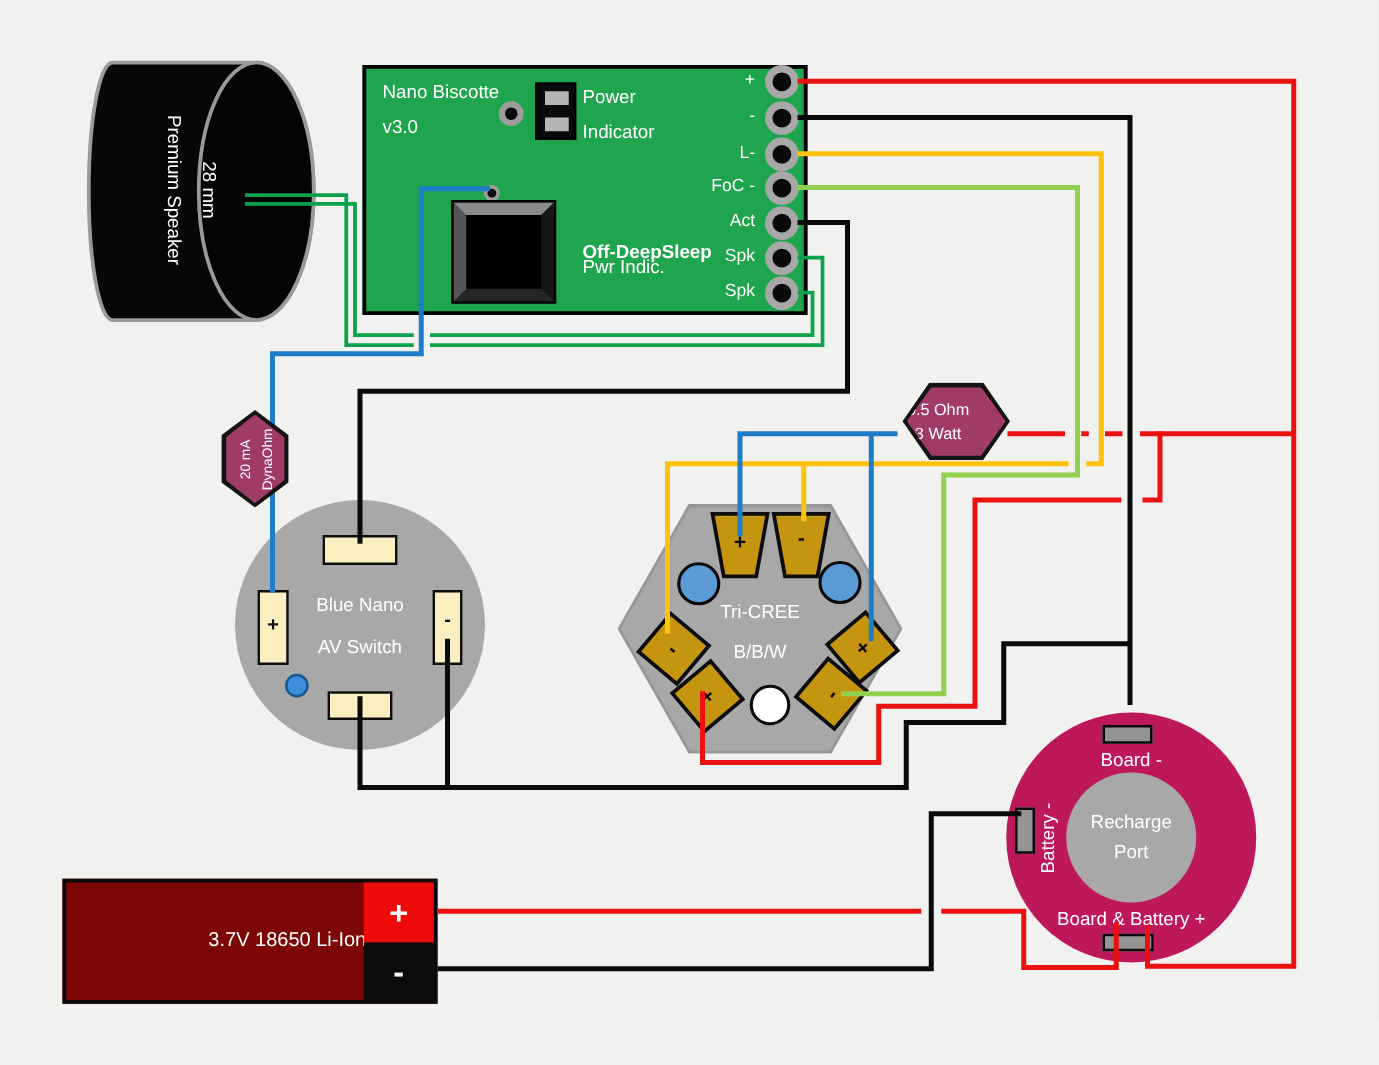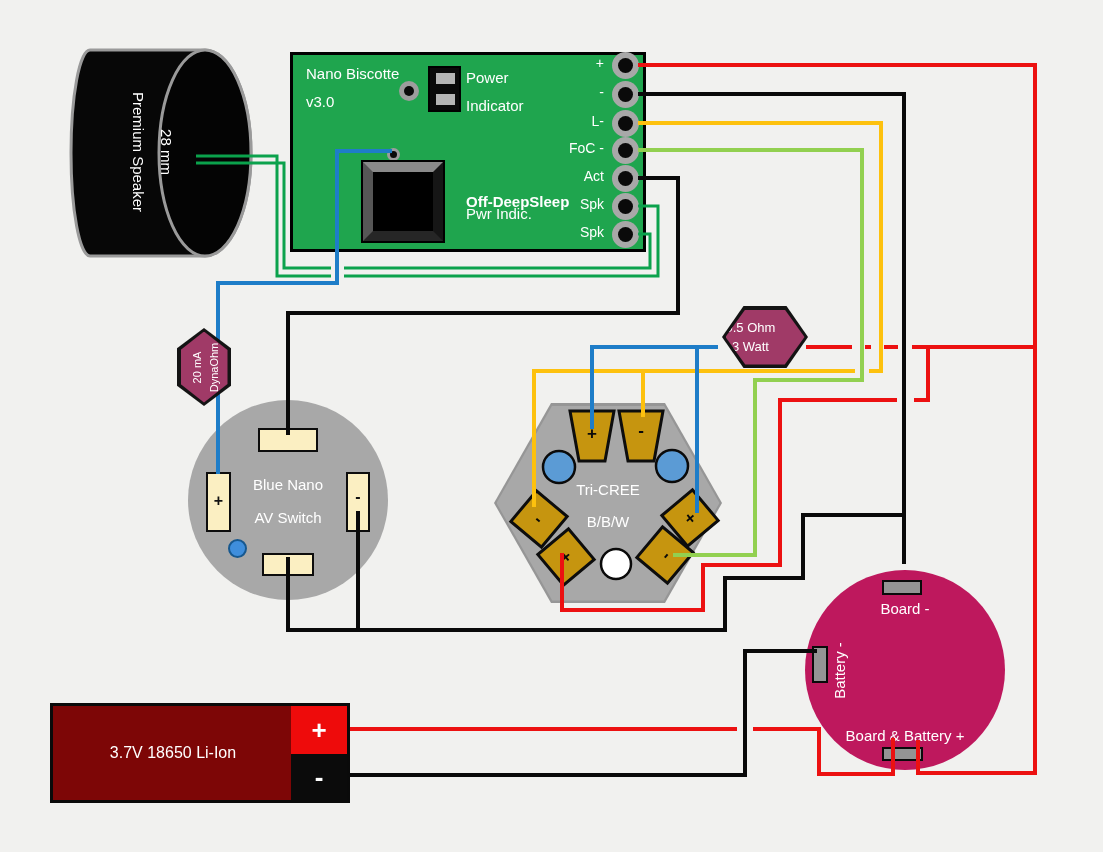--- a/index.html
+++ b/index.html
@@ -47,21 +47,21 @@
   #tc-svg{position:absolute;left:0;top:0;z-index:3;}
   .gold{fill:#c6950f;stroke:#0d0d0d;stroke-width:3;}
   .sign{font-family:"Liberation Sans",sans-serif;font-size:17px;font-weight:bold;fill:#0a0a0a;text-anchor:middle;}
   
   #port{left:805px;top:570px;width:200px;height:200px;border-radius:50%;background:#be185d;z-index:2;}
   #port-inner{position:absolute;left:48px;top:48px;width:104px;height:104px;border-radius:50%;background:#a8a8a8;display:flex;flex-direction:column;align-items:center;justify-content:center;color:#fff;font-size:15px;line-height:1.6;}
   .port-pad{position:absolute;background:#949494;border:2.5px solid #0a0a0a;}
   .port-label{position:absolute;color:#fff;font-size:15px;white-space:nowrap;}
   
   #battery{left:50px;top:703px;width:300px;height:100px;border:3px solid #0a0a0a;background:#7d0606;z-index:2;}
-  #batt-label{position:absolute;left:0;top:38px;width:240px;text-align:center;color:#fff;font-size:16px;}
+  #batt-label{position:absolute;left:0;top:38px;width:240px;text-align:right;color:#fff;font-size:16px;}
   #batt-plus{position:absolute;right:0;top:0;width:56px;height:48px;background:#ee0b0b;color:#fff;font-size:26px;font-weight:bold;display:flex;align-items:center;justify-content:center;}
   #batt-minus{position:absolute;right:0;bottom:0;width:56px;height:46px;background:#0b0b0b;color:#fff;font-size:26px;font-weight:bold;display:flex;align-items:center;justify-content:center;}
 </style>
 </head>
 <body>
 
 <div id="canvas">
 
   <svg id="speaker-svg" class="abs" width="210" height="218">
     <path d="M 38,6 L 153,6 A 46,103 0 0 1 153,212 L 38,212 A 19,103 0 0 1 38,6 Z" fill="#070707" stroke="#9a9a9a" stroke-width="3"></path>
@@ -179,20 +179,24 @@
     <div class="tc-label" style="top:110px;">B/B/W</div>
   </div>
 
   <div id="port" class="abs">
     <div class="port-pad" style="left:77px;top:10px;width:40px;height:15px;"></div>
     <div class="port-pad" style="left:7px;top:76px;width:16px;height:37px;"></div>
     <div class="port-pad" style="left:77px;top:177px;width:41px;height:14px;"></div>
     <div class="port-label" style="left:0;top:30px;width:100%;text-align:center;">Board -</div>
     <div class="port-label" style="left:-26px;top:92px;width:120px;text-align:center;transform:rotate(-90deg);">Battery -</div>
     <div class="port-label" style="left:0;top:157px;width:100%;text-align:center;">Board &amp; Battery +</div>
+    <div id="port-inner">
+      <div>Recharge</div>
+      <div>Port</div>
+    </div>
   </div>
 
   <div id="battery" class="abs">
     <div id="batt-label">3.7V 18650 Li-Ion</div>
     <div id="batt-plus">+</div>
     <div id="batt-minus">-</div>
   </div>
 
   <svg id="wire-svg" width="1103" height="852">
       <polyline points="638,206 658,206 658,276 344,276" fill="none" stroke="#0ba24c" stroke-width="3" stroke-linejoin="miter"></polyline>

